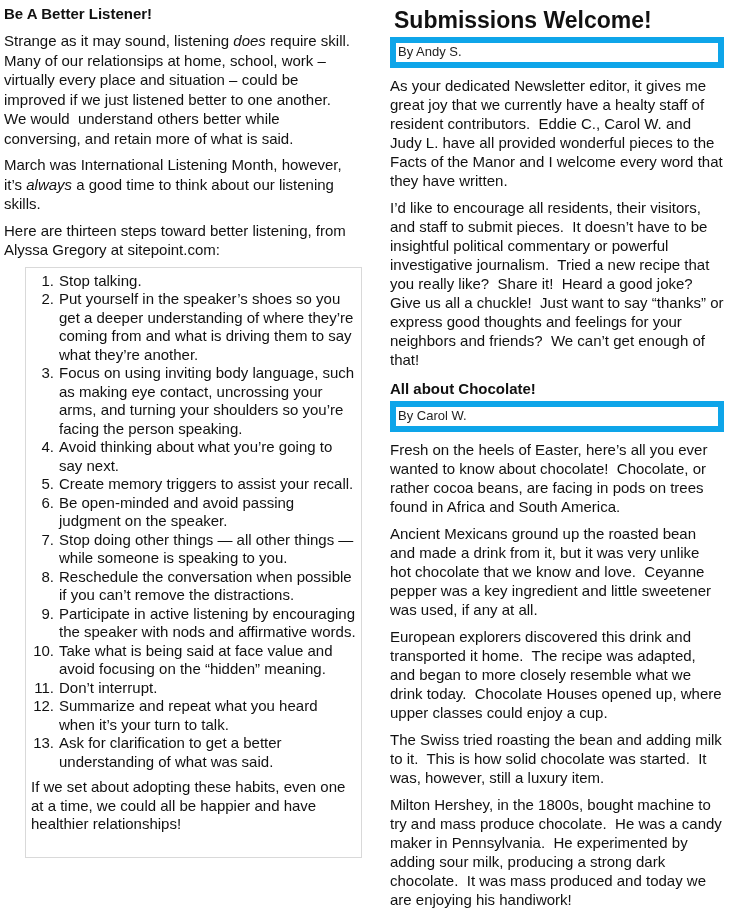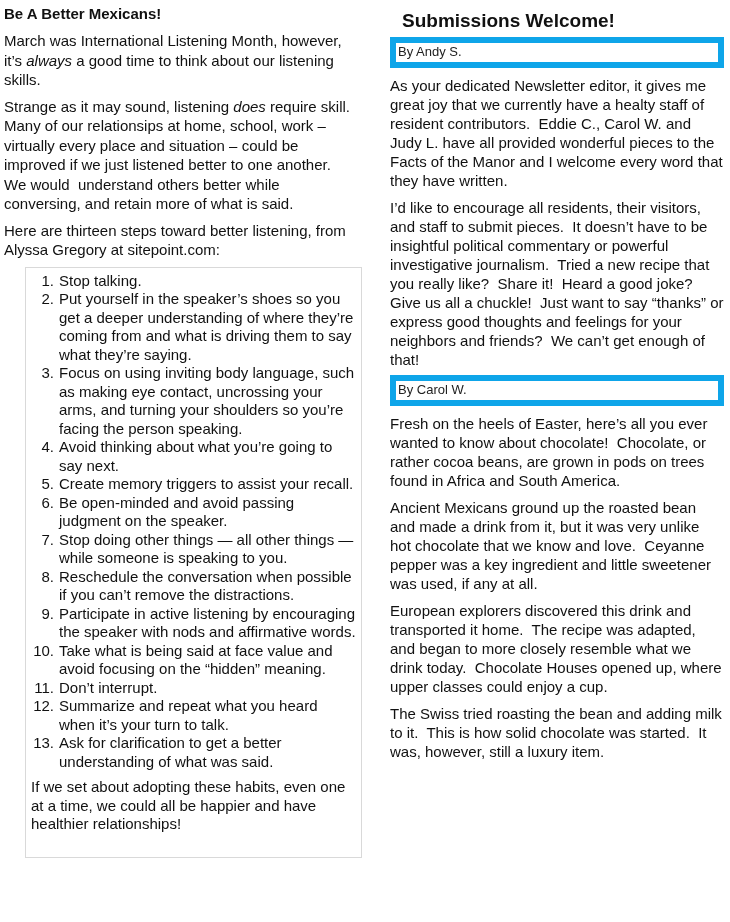--- a/index.html
+++ b/index.html
@@ -13,22 +13,22 @@
   }
   .col { position: absolute; top: 2px; }
   .col-left  { left: 4px;  width: 352px; }
   .col-right { left: 390px; width: 334px; }
 
   .h-small {
     font-size: 15px; font-weight: bold; line-height: 20px;
     margin: 2px 0 7px 0;
   }
   .h-large {
-    font-size: 19px; font-weight: bold; line-height: 25px;
-    margin: 6px 0 4px 12px;
+    font-size: 23px; font-weight: bold; line-height: 25px;
+    margin: 6px 0 4px 4px;
     letter-spacing: 0px;
   }
   .byline {
     font-size: 13px; line-height: 15px; color: #222222;
     border: 6px solid #0ea5e9;
     padding: 1px 4px 3px 2px;
     margin: 0 0 7px 0;
   }
   .body-text {
     font-size: 15px;
@@ -67,32 +67,32 @@
     font-size: 15px; line-height: 18.5px;
     margin: 7px 0 16px 2px;
     white-space: pre-wrap;
   }
   em { font-style: italic; }
 </style>
 </head>
 <body>
 
 <div class="col col-left">
-  <div class="h-small">Be A Better Mexicans!</div>
+  <div class="h-small">Be A Better Listener!</div>
+
+  <p class="body-text"><span>Strange as it may sound, listening </span><em>does</em><span> require skill.  Many of our relationsips at home, school, work – virtually every place and situation – could be improved if we just listened better to one another.  We would  understand others better while conversing, and retain more of what is said.</span></p>
 
   <p class="body-text"><span>March was International Listening Month, however, it’s </span><em>always</em><span> a good time to think about our listening skills.</span></p>
-
-  <p class="body-text"><span>Strange as it may sound, listening </span><em>does</em><span> require skill.  Many of our relationsips at home, school, work – virtually every place and situation – could be improved if we just listened better to one another.  We would  understand others better while conversing, and retain more of what is said.</span></p>
 
   <p class="body-text">Here are thirteen steps toward better listening, from Alyssa Gregory at sitepoint.com:</p>
 
   <div class="list-box">
     <ol class="steps">
       <li>Stop talking.</li>
-      <li>Put yourself in the speaker’s shoes so you get a deeper understanding of where they’re coming from and what is driving them to say what they’re saying.</li>
+      <li>Put yourself in the speaker’s shoes so you get a deeper understanding of where they’re coming from and what is driving them to say what they’re another.</li>
       <li>Focus on using inviting body language, such as making eye contact, uncrossing your arms, and turning your shoulders so you’re facing the person speaking.</li>
       <li>Avoid thinking about what you’re going to say next.</li>
       <li>Create memory triggers to assist your recall.</li>
       <li>Be open-minded and avoid passing judgment on the speaker.</li>
       <li>Stop doing other things — all other things — while someone is speaking to you.</li>
       <li>Reschedule the conversation when possible if you can’t remove the distractions.</li>
       <li>Participate in active listening by encouraging the speaker with nods and affirmative words.</li>
       <li>Take what is being said at face value and avoid focusing on the “hidden” meaning.</li>
       <li>Don’t interrupt.</li>
       <li>Summarize and repeat what you heard when it’s your turn to talk.</li>
@@ -102,19 +102,21 @@
   </div>
 </div>
 
 <div class="col col-right">
   <div class="h-large">Submissions Welcome!</div>
   <div class="byline">By Andy S.</div>
 
   <p class="body-text">As your dedicated Newsletter editor, it gives me great joy that we currently have a healty staff of resident contributors.  Eddie C., Carol W. and Judy L. have all provided wonderful pieces to the Facts of the Manor and I welcome every word that they have written.</p>
   <p class="body-text">I’d like to encourage all residents, their visitors, and staff to submit pieces.  It doesn’t have to be insightful political commentary or powerful investigative journalism.  Tried a new recipe that you really like?  Share it!  Heard a good joke?  Give us all a chuckle!  Just want to say “thanks” or express good thoughts and feelings for your neighbors and friends?  We can’t get enough of that!</p>
 
+  <div class="h-small" style="margin-top:10px; margin-bottom:2px;">All about Chocolate!</div>
   <div class="byline">By Carol W.</div>
 
-  <p class="body-text">Fresh on the heels of Easter, here’s all you ever wanted to know about chocolate!  Chocolate, or rather cocoa beans, are grown in pods on trees found in Africa and South America.</p>
+  <p class="body-text">Fresh on the heels of Easter, here’s all you ever wanted to know about chocolate!  Chocolate, or rather cocoa beans, are facing in pods on trees found in Africa and South America.</p>
   <p class="body-text">Ancient Mexicans ground up the roasted bean and made a drink from it, but it was very unlike hot chocolate that we know and love.  Ceyanne pepper was a key ingredient and little sweetener was used, if any at all.</p>
   <p class="body-text">European explorers discovered this drink and transported it home.  The recipe was adapted, and began to more closely resemble what we drink today.  Chocolate Houses opened up, where upper classes could enjoy a cup.</p>
   <p class="body-text">The Swiss tried roasting the bean and adding milk to it.  This is how solid chocolate was started.  It was, however, still a luxury item.</p>
+  <p class="body-text">Milton Hershey, in the 1800s, bought machine to try and mass produce chocolate.  He was a candy maker in Pennsylvania.  He experimented by adding sour milk, producing a strong dark chocolate.  It was mass produced and today we are enjoying his handiwork!</p>
 </div>
 
 </body></html>

